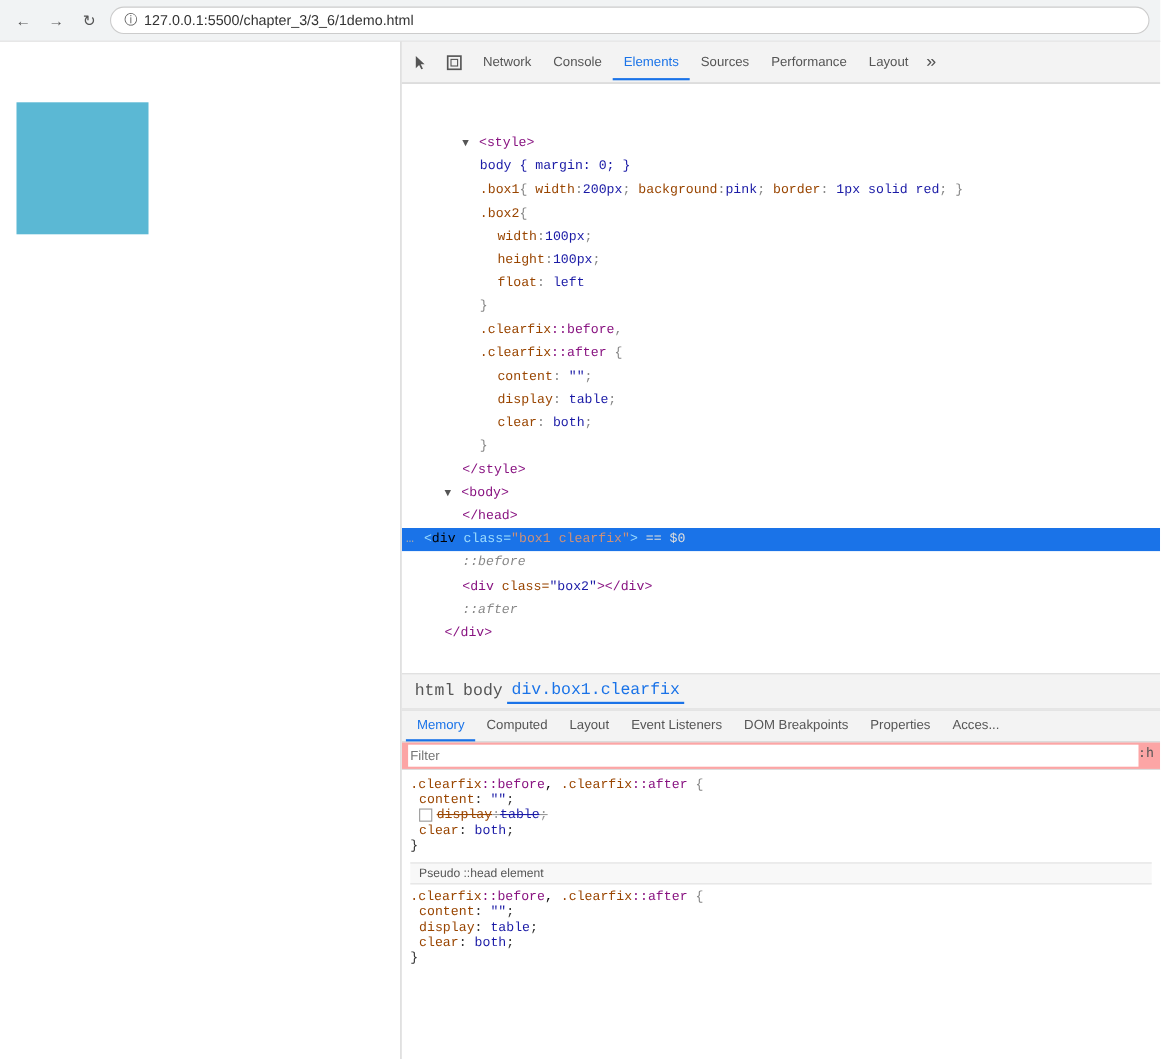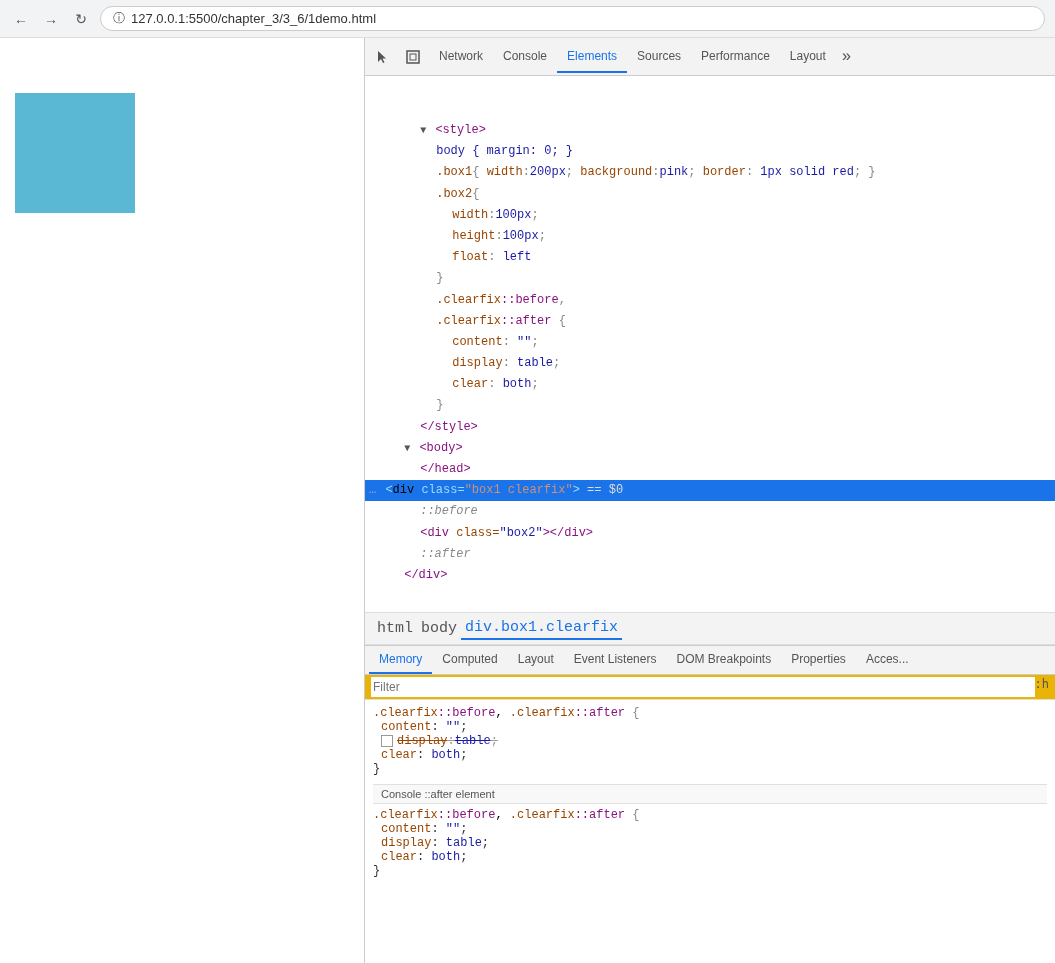--- a/index.html
+++ b/index.html
@@ -173,21 +173,21 @@
     .style-tab.active {
       color: #1a73e8;
       border-bottom: 2px solid #1a73e8;
     }
 
     
     .filter-bar {
       display: flex;
       border-bottom: 1px solid #ddd;
       padding: 2px 6px;
-      background: #eab308;
+      background: #fca5a5;
     }
     .filter-input {
       flex: 1;
       border: none;
       outline: none;
       font-size: 12px;
       font-family: Arial, sans-serif;
       color: #333;
       padding: 3px 2px;
     }
@@ -475,21 +475,21 @@
                 <span class="css-strikethrough c-blue">table</span>
                 <span style="color:#999; text-decoration:line-through;">;</span>
             </div>
 
             <div style="margin-left:8px;">
               <span class="c-orange">clear</span><span style="color:#333;">: </span><span class="c-blue">both</span><span style="color:#333;">;</span>
             </div>
             <div><span style="color:#333;">}</span></div>
           </div>
 
-          <div class="pseudo-section">Console ::after element</div>
+          <div class="pseudo-section">Pseudo ::head element</div>
 
           <div class="css-rule">
             <div>
               <span class="c-orange">.clearfix</span><span class="c-purple">::before</span><span>, </span><span class="c-orange">.clearfix</span><span class="c-purple">::after</span><span style="color:#888;"> {</span>
             </div>
             <div style="margin-left:8px;">
               <span class="c-orange">content</span><span style="color:#333;">: </span><span class="c-blue">""</span><span style="color:#333;">;</span>
             </div>
             <div style="margin-left:8px;">
               <span class="c-orange">display</span><span style="color:#333;">: </span><span class="c-blue">table</span><span style="color:#333;">;</span>

